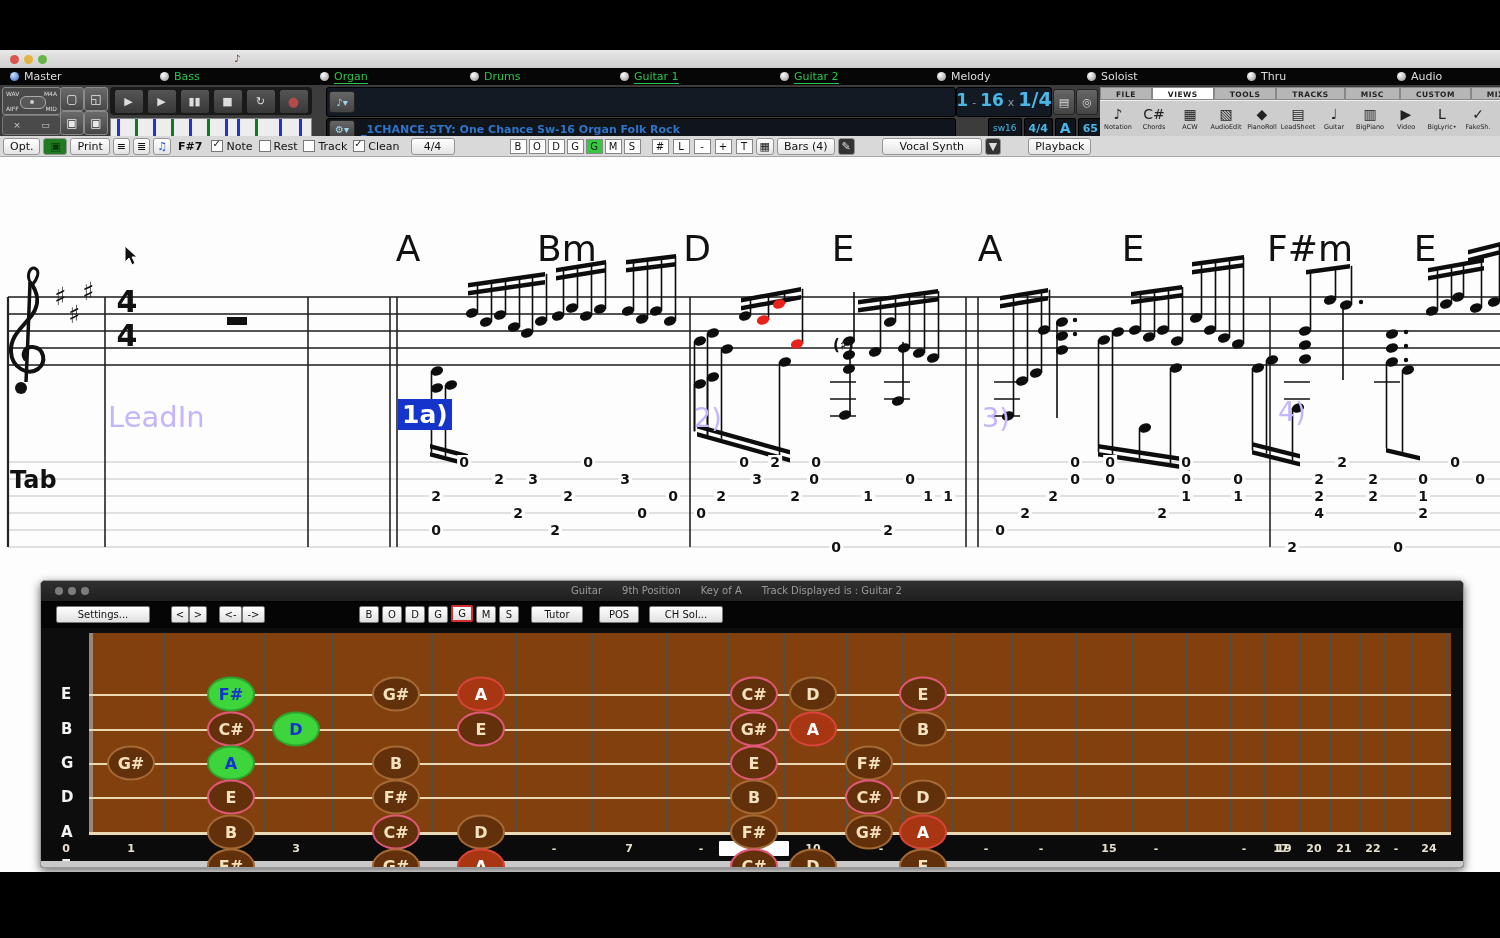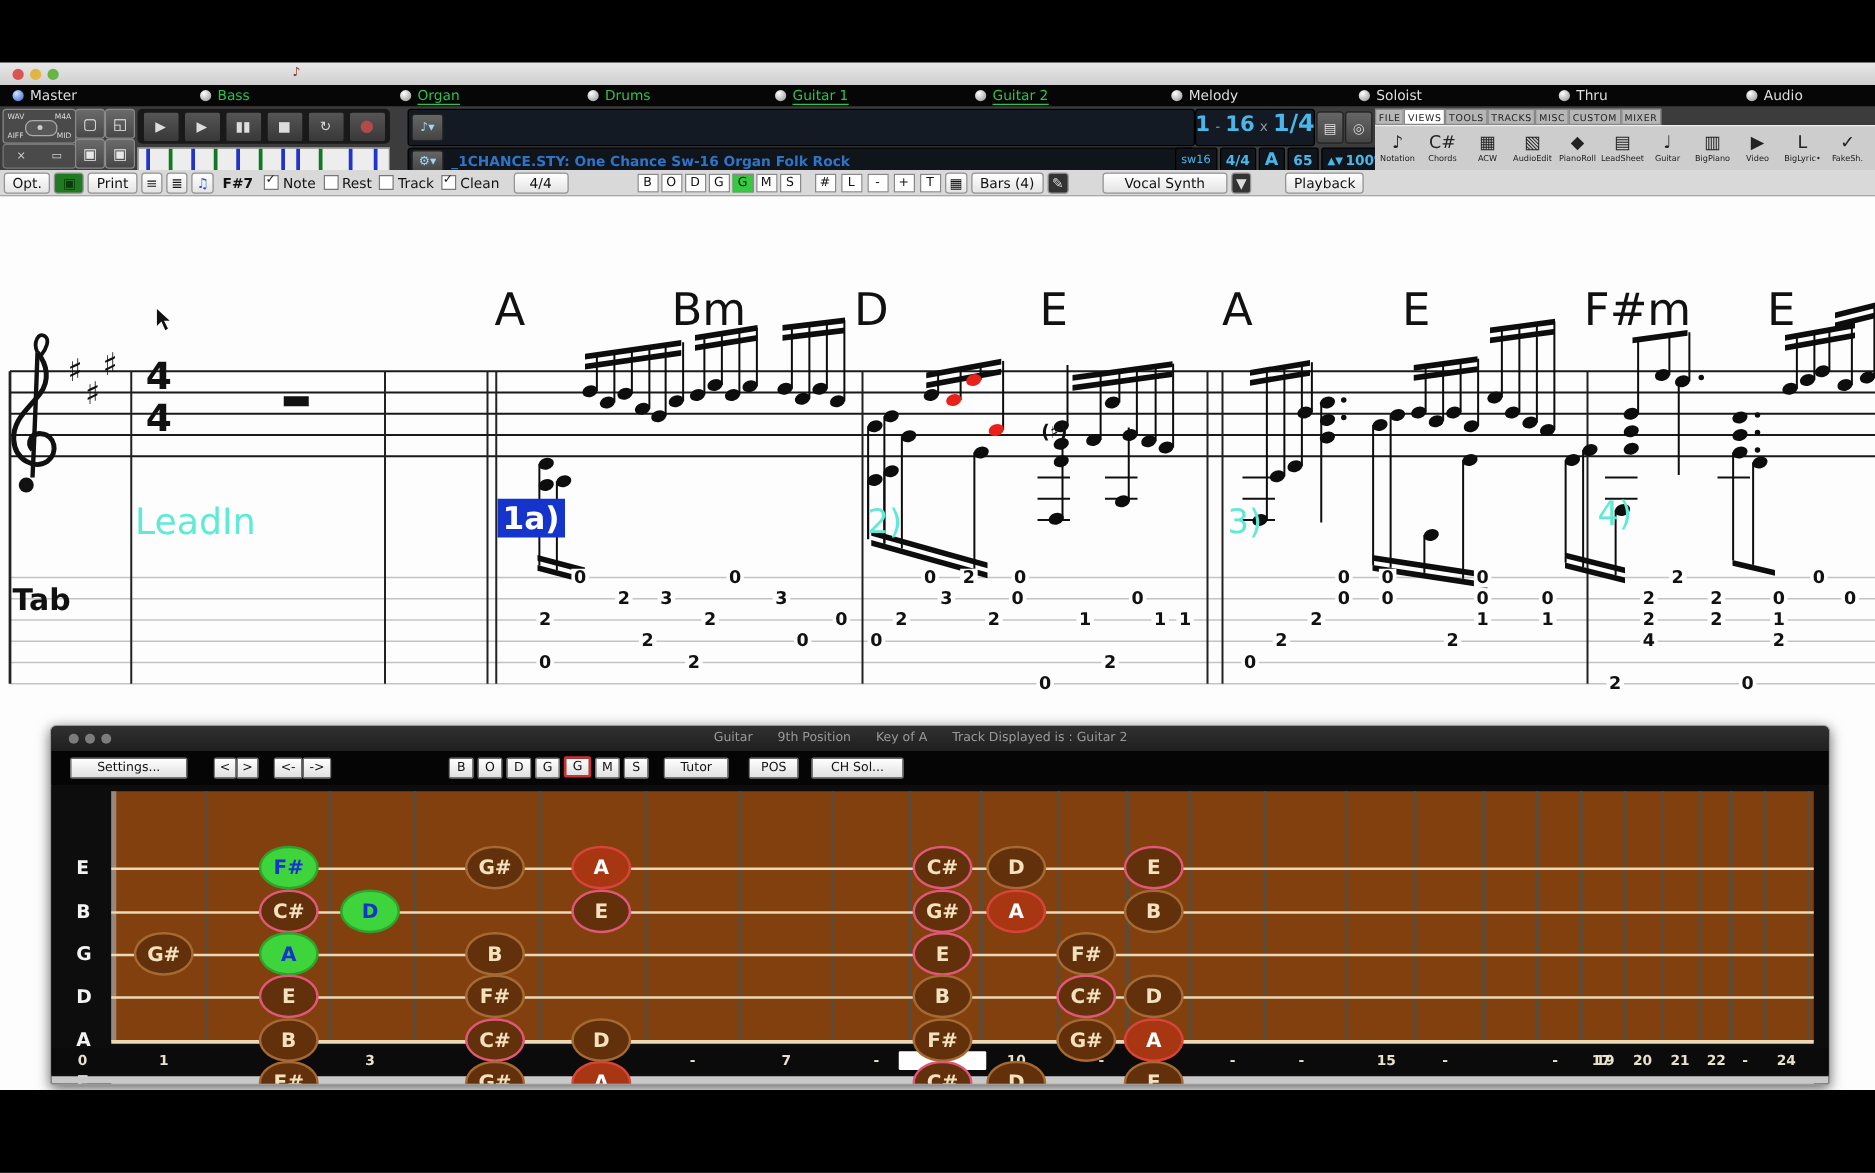--- a/index.html
+++ b/index.html
@@ -33,45 +33,45 @@
   .beatstrip{position:absolute;left:110px;top:33px;width:200px;height:19px;background:#ededed;border:1px solid #888;}
   .tick{position:absolute;top:0;width:3px;height:100%;}
   .songpanel{position:absolute;left:326px;top:2px;width:628px;height:28px;background:#131a23;border:1px solid #000;border-radius:3px;display:flex;align-items:center;}
   .stylepanel{position:absolute;left:326px;top:33px;width:628px;height:20px;background:#10151c;border:1px solid #000;border-radius:3px;display:flex;align-items:center;}
   .mini{width:24px;height:20px;margin:0 6px 0 2px;background:linear-gradient(#666,#444);border:1px solid #222;border-radius:3px;color:#9fd8ef;font-size:10px;display:flex;align-items:center;justify-content:center;}
   .songtitle{color:#2fb3e8;font-weight:bold;font-size:15px;white-space:nowrap;}
   .styletitle{color:#2f74c8;font-weight:bold;font-size:11px;white-space:nowrap;}
   .counter{position:absolute;left:956px;top:2px;width:94px;height:28px;background:#131a23;border:1px solid #000;border-radius:3px;display:flex;align-items:baseline;justify-content:center;gap:4px;color:#49b8e8;}
   .counter .big{font-size:17px;font-weight:bold;}.counter .sm{font-size:11px;color:#8a9aa8;}
   .cbtn{position:absolute;top:4px;width:20px;height:24px;background:linear-gradient(#666,#444);border:1px solid #222;border-radius:3px;color:#ddd;font-size:11px;display:flex;align-items:center;justify-content:center;}
-  .setrow{position:absolute;left:940px;top:33px;height:20px;display:flex;gap:2px;}
+  .setrow{position:absolute;left:988px;top:33px;height:20px;display:flex;gap:2px;}
   .setbox{background:#10151c;border:1px solid #000;border-radius:2px;color:#49b8e8;font-size:11px;display:flex;align-items:center;justify-content:center;padding:0 4px;font-weight:bold;}
   .ribbon{position:absolute;left:1100px;top:0;width:400px;height:51px;z-index:5;}
   .rtabs{position:absolute;left:0;top:2px;height:13px;display:flex;}
-  .rtab{font-size:7.5px;font-weight:normal;letter-spacing:.5px;color:#222;background:#b6b6b6;border:1px solid #888;padding:2px 2px 1px;}
+  .rtab{font-size:7.5px;font-weight:bold;letter-spacing:.5px;color:#222;background:#b6b6b6;border:1px solid #888;padding:2px 15px 1px;}
   .rtab.active{background:#fff;}
   .ricons{position:absolute;left:0;top:15px;width:400px;height:36px;background:#cdcdcd;border-top:1px solid #eee;display:flex;overflow:hidden;}
   .ric{width:36px;display:flex;flex-direction:column;align-items:center;justify-content:center;color:#222;}
   .ric .rg{font-size:14px;line-height:15px;}
   .ric .rl{font-size:6.5px;margin-top:1px;white-space:nowrap;}
   
   .toolbar2{position:absolute;left:0;top:136px;width:1500px;height:21px;background:#d9d9d9;border-bottom:1px solid #a8a8a8;display:flex;align-items:center;gap:3px;padding-left:3px;box-sizing:border-box;z-index:5;font-size:11px;color:#111;}
   .b2{background:linear-gradient(#fff,#e4e4e4);border:1px solid #949494;border-radius:3px;padding:1px 6px;font-size:11px;white-space:nowrap;}
   .b2.icon{padding:1px 3px;}
   .b2.greenic{background:#1f7a22;color:#0a3a0c;width:10px;text-align:center;}
   .chk{display:flex;align-items:center;gap:3px;margin-left:6px;white-space:nowrap;}
   .cb{width:10px;height:10px;background:#fff;border:1px solid #777;display:inline-block;position:relative;}
   .chk.on .cb:after{content:"✓";position:absolute;left:0;top:-3px;font-size:10px;color:#111;}
   .lbtn{background:#fff;border:1px solid #888;width:13px;text-align:center;padding:1px 1px;font-size:10px;}
   .lbtn.hl{background:#35c93f;}
   .f7{font-weight:bold;margin-left:4px;}
   
   .notation-layer{position:absolute;left:0;top:0;width:1500px;height:938px;z-index:2;pointer-events:none;}
   .chord{position:absolute;top:228px;transform:translateX(-50%);font-size:36px;color:#111;z-index:3;}
-  .marker{position:absolute;font-size:27px;color:#5eead4;z-index:3;}
+  .marker{position:absolute;font-size:27px;color:#c4b5fd;z-index:3;}
   .marker.leadin{font-size:29px;}
   .marker.selected{background:#1534cc;color:#fff;font-weight:bold;font-size:25px;padding:1px 4px;}
   .ksharp{position:absolute;font-size:25px;font-weight:bold;color:#111;z-index:3;}
   .tsig{position:absolute;left:112px;width:30px;text-align:center;font-size:30px;font-weight:bold;color:#111;z-index:3;line-height:1;}
   .tablabel{position:absolute;left:10px;top:466px;font-size:24px;font-weight:bold;color:#111;z-index:3;}
   .td{position:absolute;transform:translateX(-50%);background:#fdfdfd;padding:0 2px;font-size:14px;font-weight:bold;color:#111;z-index:3;line-height:15px;}
   .td.s1{top:455px}.td.s2{top:472px}.td.s3{top:489px}.td.s4{top:506px}.td.s5{top:523px}.td.s6{top:540px}
   .accid{position:absolute;left:833px;top:336px;font-size:15px;font-weight:bold;color:#111;z-index:3;}
   
   .fwin{position:absolute;left:40px;top:580px;width:1422px;height:286px;background:#0d0d0d;border:1px solid #9a9a9a;border-radius:5px 5px 3px 3px;box-shadow:0 3px 10px rgba(0,0,0,.6);z-index:6;overflow:hidden;}

